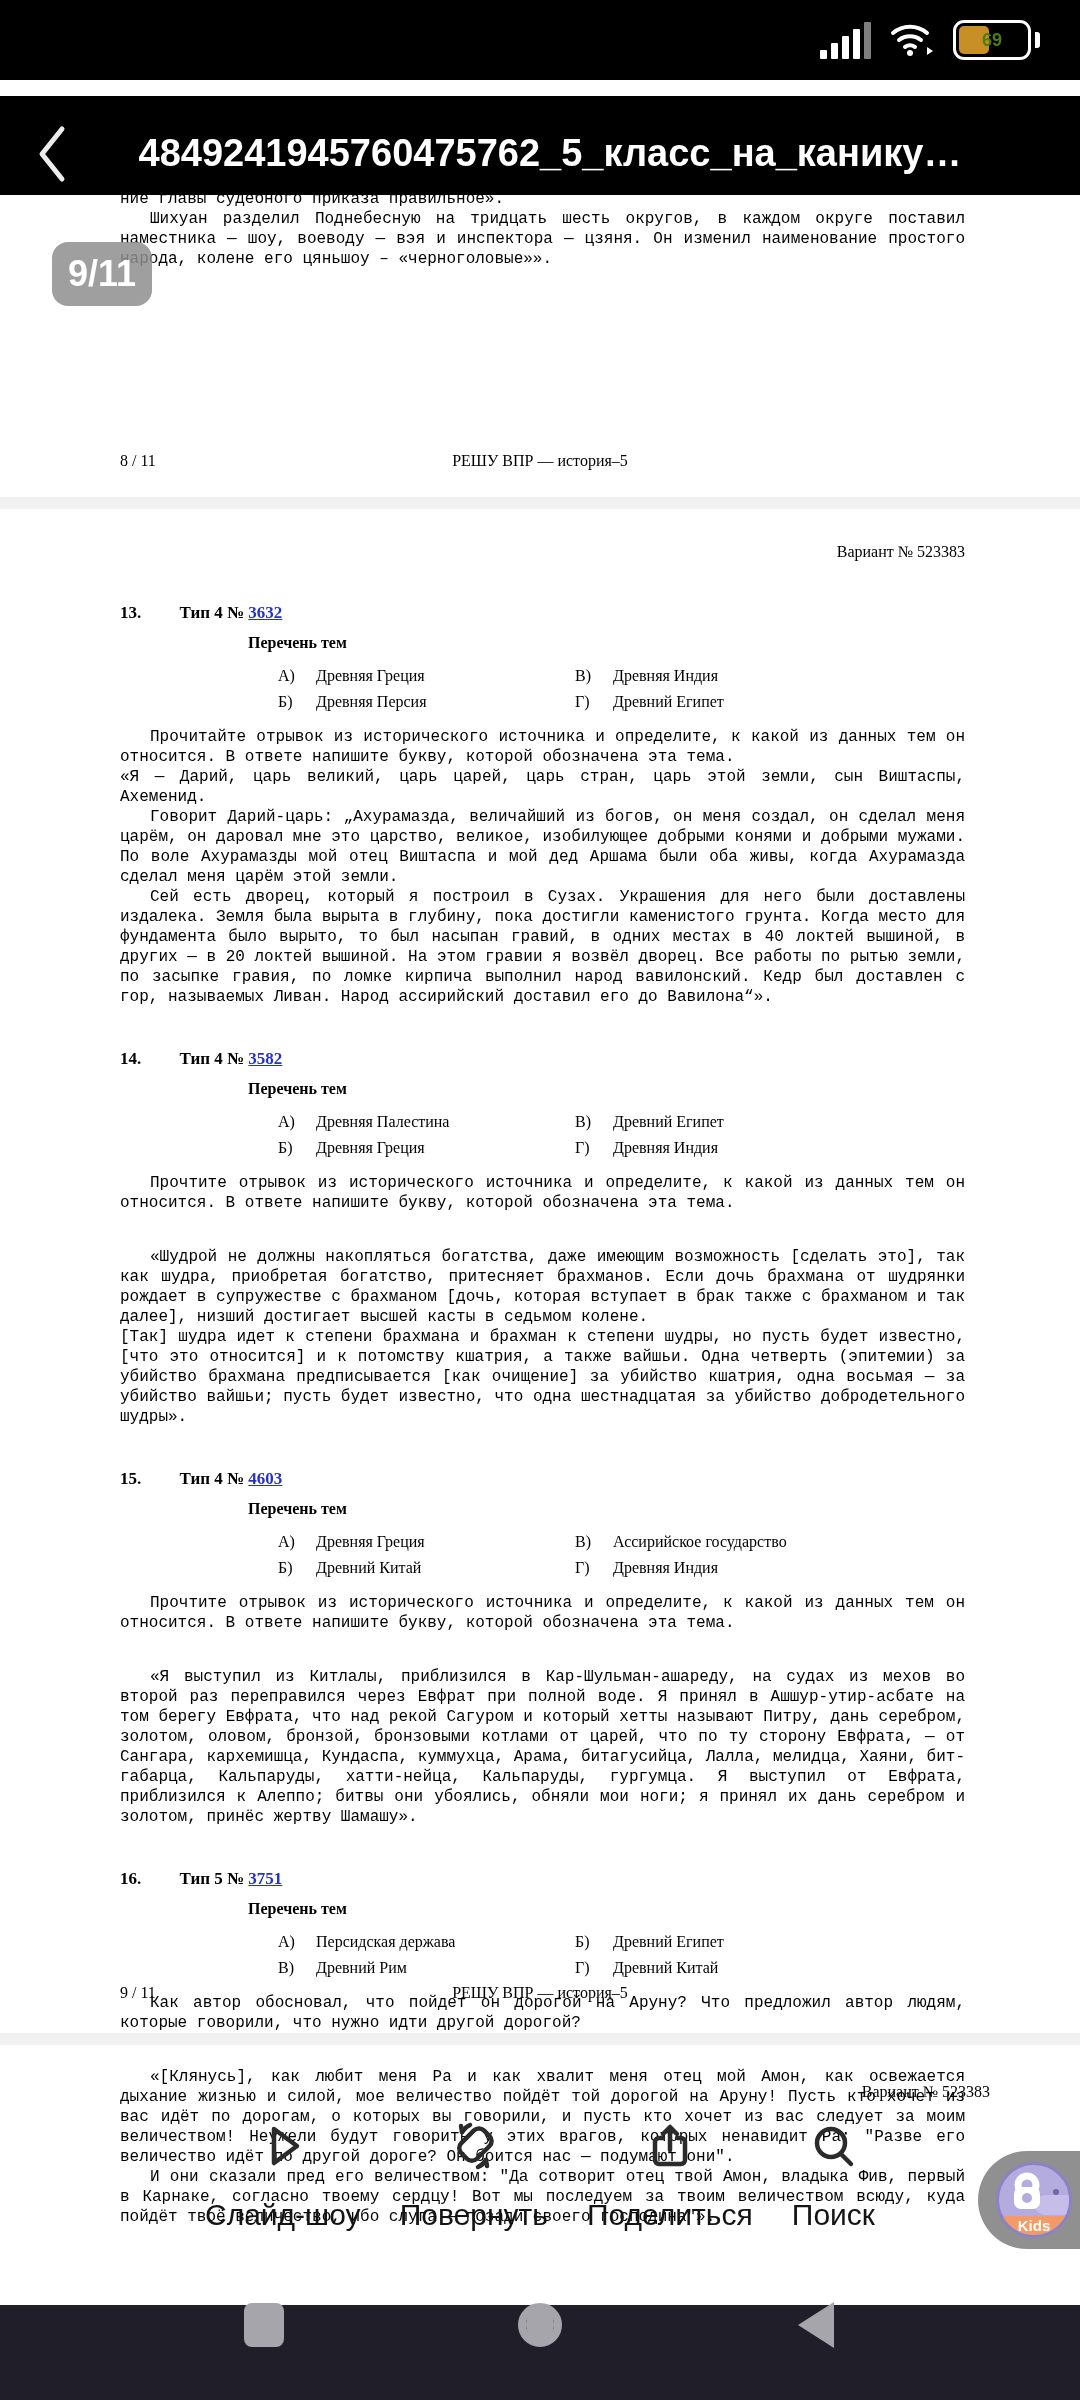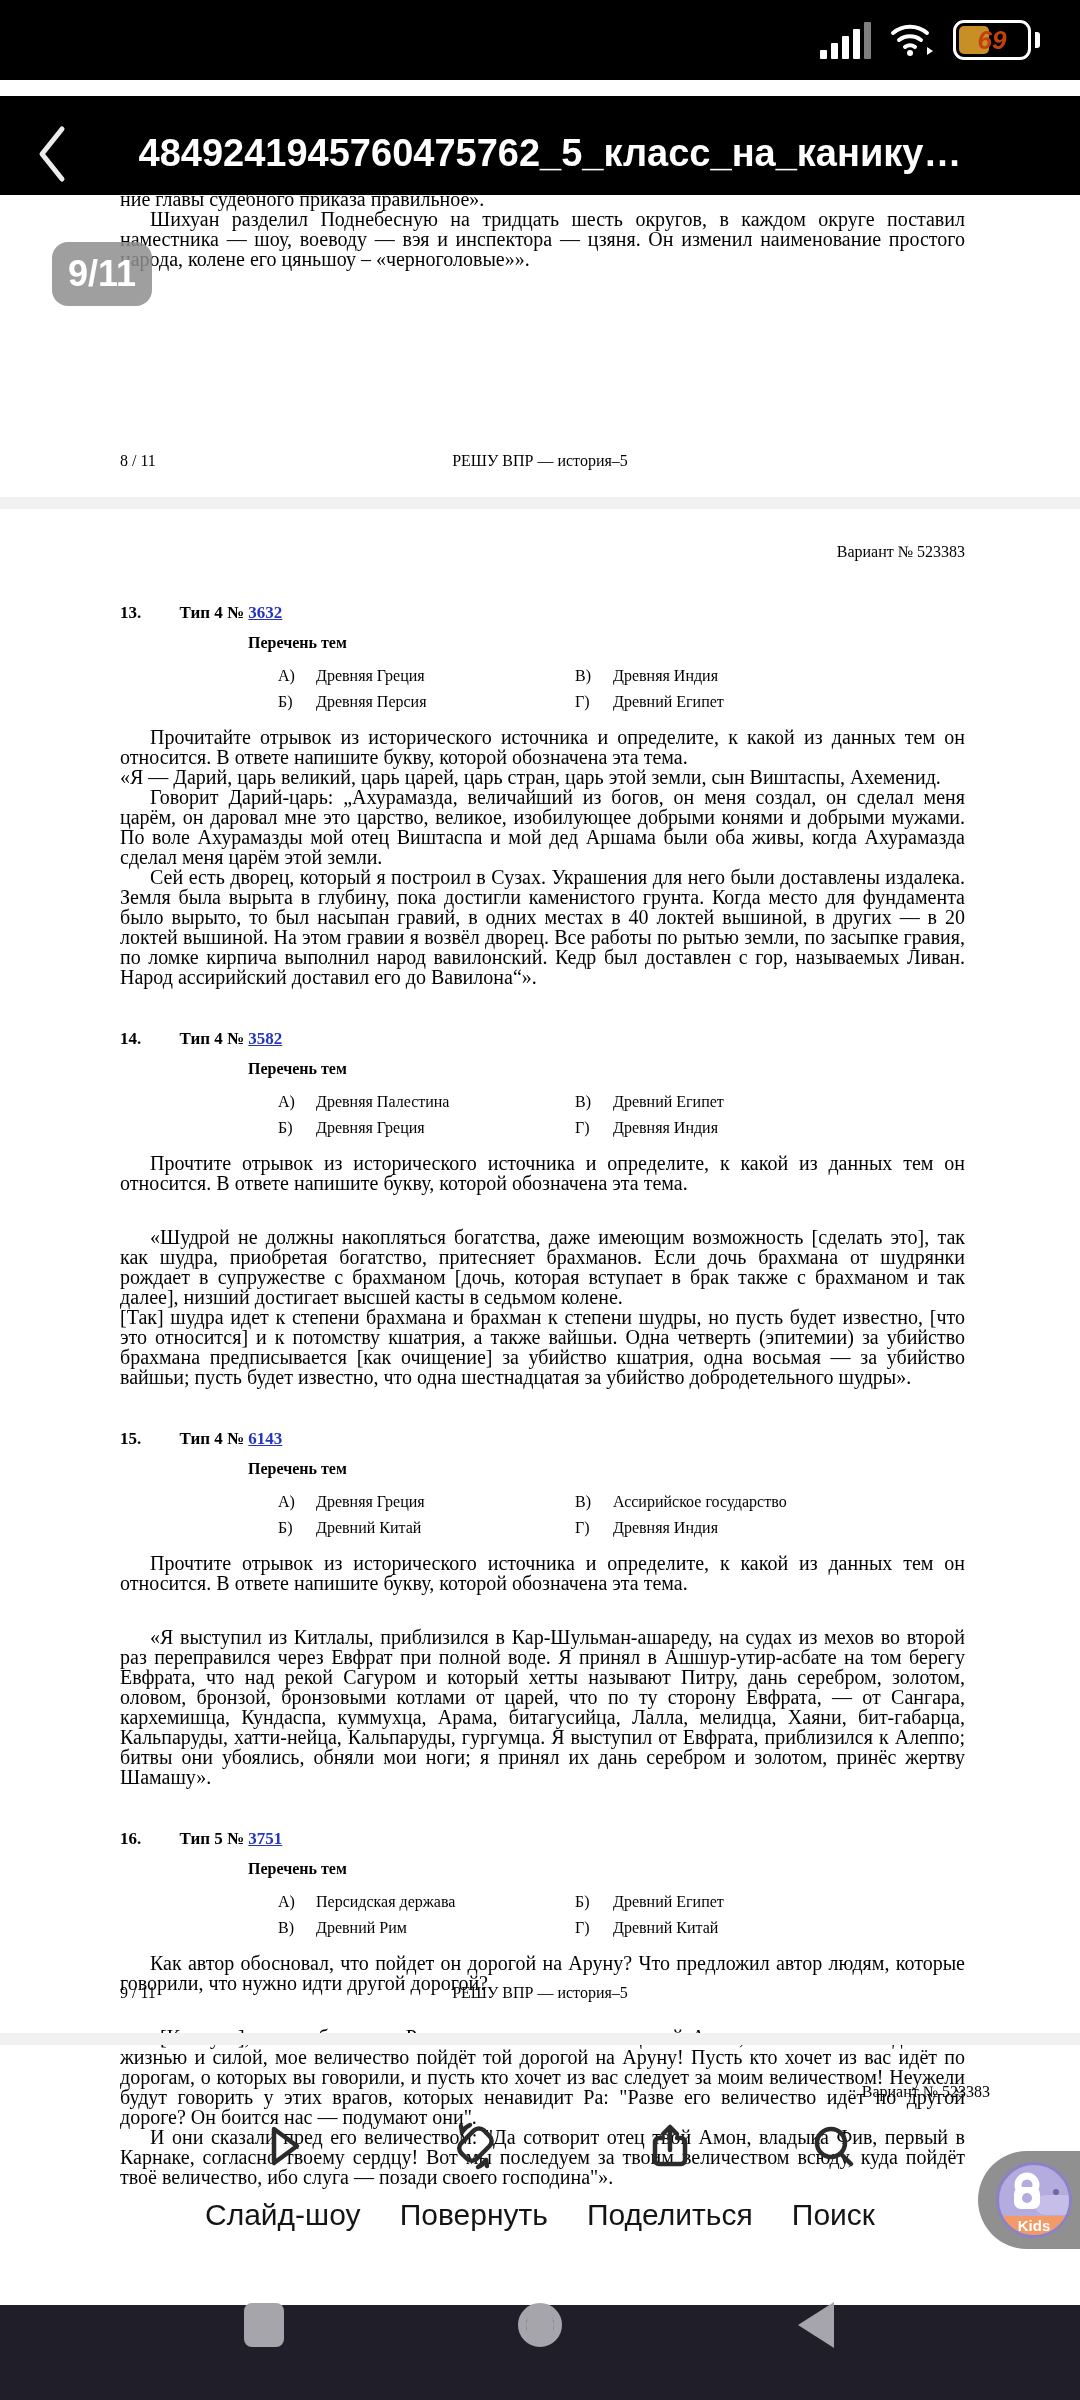--- a/index.html
+++ b/index.html
@@ -31,37 +31,37 @@
   .sig-bars i:nth-child(3){height:23px;}
   .sig-bars i:nth-child(4){height:30px;}
   .sig-bars i:nth-child(5){height:37px; background:#7e7e7e;}
   .battery {
     position:relative; width:78px; height:40px; border:3px solid #fff;
     border-radius:11px; display:flex; align-items:center; overflow:hidden;
   }
   .battery .fill { position:absolute; left:3px; top:3px; bottom:3px; width:42%; background:#c98f27; border-radius:5px; }
   .battery .pct {
     position:relative; z-index:1; width:100%; text-align:center;
-    font-size:26px; font-weight:700; color:#c2410c;font-style:italic;
+    font-size:18px; font-weight:700; color:#4d7c0f;
   }
   .battery-nub { width:5px; height:16px; background:#fff; border-radius:0 3px 3px 0; margin-left:-12px; }
   
   .app-header {
     position:absolute; top:96px; left:0; width:1080px; height:115px;
     background:#000; display:flex; align-items:center; padding:0 34px;
   }
   .back-btn { width:60px; height:70px; display:flex; align-items:center; }
   .app-title {
     flex:1; text-align:center; color:#fff;
     font-family:"Liberation Sans", sans-serif; font-weight:700; font-size:38px;
     white-space:nowrap; overflow:hidden; text-overflow:clip; padding-right:40px;
   }
   
   .doc { position:absolute; top:195px; left:0; width:1080px; height:2110px; background:#fff; color:#000; }
-  .doc p { font-size:20px; line-height:20px; text-align:justify; }
+  .doc p { font-size:16px; line-height:20px; text-align:justify;font-family:Liberation Mono, monospace; }
   .indent { text-indent:30px; }
   .page8 { position:absolute; top:-6px; left:120px; width:845px; }
   .page-footer {
     position:absolute; left:0; width:1080px; height:20px; font-size:16px;
   }
   .page-footer .pf-left { position:absolute; left:120px; }
   .page-footer .pf-center { position:absolute; left:0; width:100%; text-align:center; }
   .pf8 { top:257px; }
   .pf9 { top:1789px; }
   .sep { position:absolute; left:0; width:1080px; height:12px; background:#f1f1f2; z-index:5; }
@@ -222,21 +222,21 @@
         </div>
         <p class="q-intro indent">Прочтите отрывок из исторического источника и определите, к какой из данных тем он относится. В ответе напишите букву, которой обозначена эта тема.</p>
         <p class="indent gap-top">«Шудрой не должны накопляться богатства, даже имеющим возможность [сделать это], так как шудра, приобретая богатство, притесняет брахманов. Если дочь брахмана от шудрянки рождает в супружестве с брахманом [дочь, которая вступает в брак также с брахманом и так далее], низший достигает высшей касты в седьмом колене.</p>
         <p>[Так] шудра идет к степени брахмана и брахман к степени шудры, но пусть будет известно, [что это относится] и к потомству кшатрия, а также вайшьи. Одна четверть (эпитемии) за убийство брахмана предписывается [как очищение] за убийство кшатрия, одна восьмая — за убийство вайшьи; пусть будет известно, что одна шестнадцатая за убийство добродетельного шудры».</p>
       </div>
 
       <div class="question">
         <div class="q-header">
           <span>15.</span>
           <span class="q-type">Тип 4 №</span>
-          <span class="q-link">6143</span>
+          <span class="q-link">4603</span>
         </div>
         <div class="themes-title">Перечень тем</div>
         <div class="options">
           <span class="opt"><span class="letter">А)</span><span>Древняя Греция</span></span>
           <span class="opt"><span class="letter">В)</span><span>Ассирийское государство</span></span>
           <span class="opt"><span class="letter">Б)</span><span>Древний Китай</span></span>
           <span class="opt"><span class="letter">Г)</span><span>Древняя Индия</span></span>
         </div>
         <p class="q-intro indent">Прочтите отрывок из исторического источника и определите, к какой из данных тем он относится. В ответе напишите букву, которой обозначена эта тема.</p>
         <p class="indent gap-top">«Я выступил из Китлалы, приблизился в Кар-Шульман-ашареду, на судах из мехов во второй раз переправился через Евфрат при полной воде. Я принял в Ашшур-утир-асбате на том берегу Евфрата, что над рекой Сагуром и который хетты называют Питру, дань серебром, золотом, оловом, бронзой, бронзовыми котлами от царей, что по ту сторону Евфрата, — от Сангара, кархемишца, Кундаспа, куммухца, Арама, битагусийца, Лалла, мелидца, Хаяни, бит-габарца, Кальпаруды, хатти-нейца, Кальпаруды, гургумца. Я выступил от Евфрата, приблизился к Алеппо; битвы они убоялись, обняли мои ноги; я принял их дань серебром и золотом, принёс жертву Шамашу».</p>

